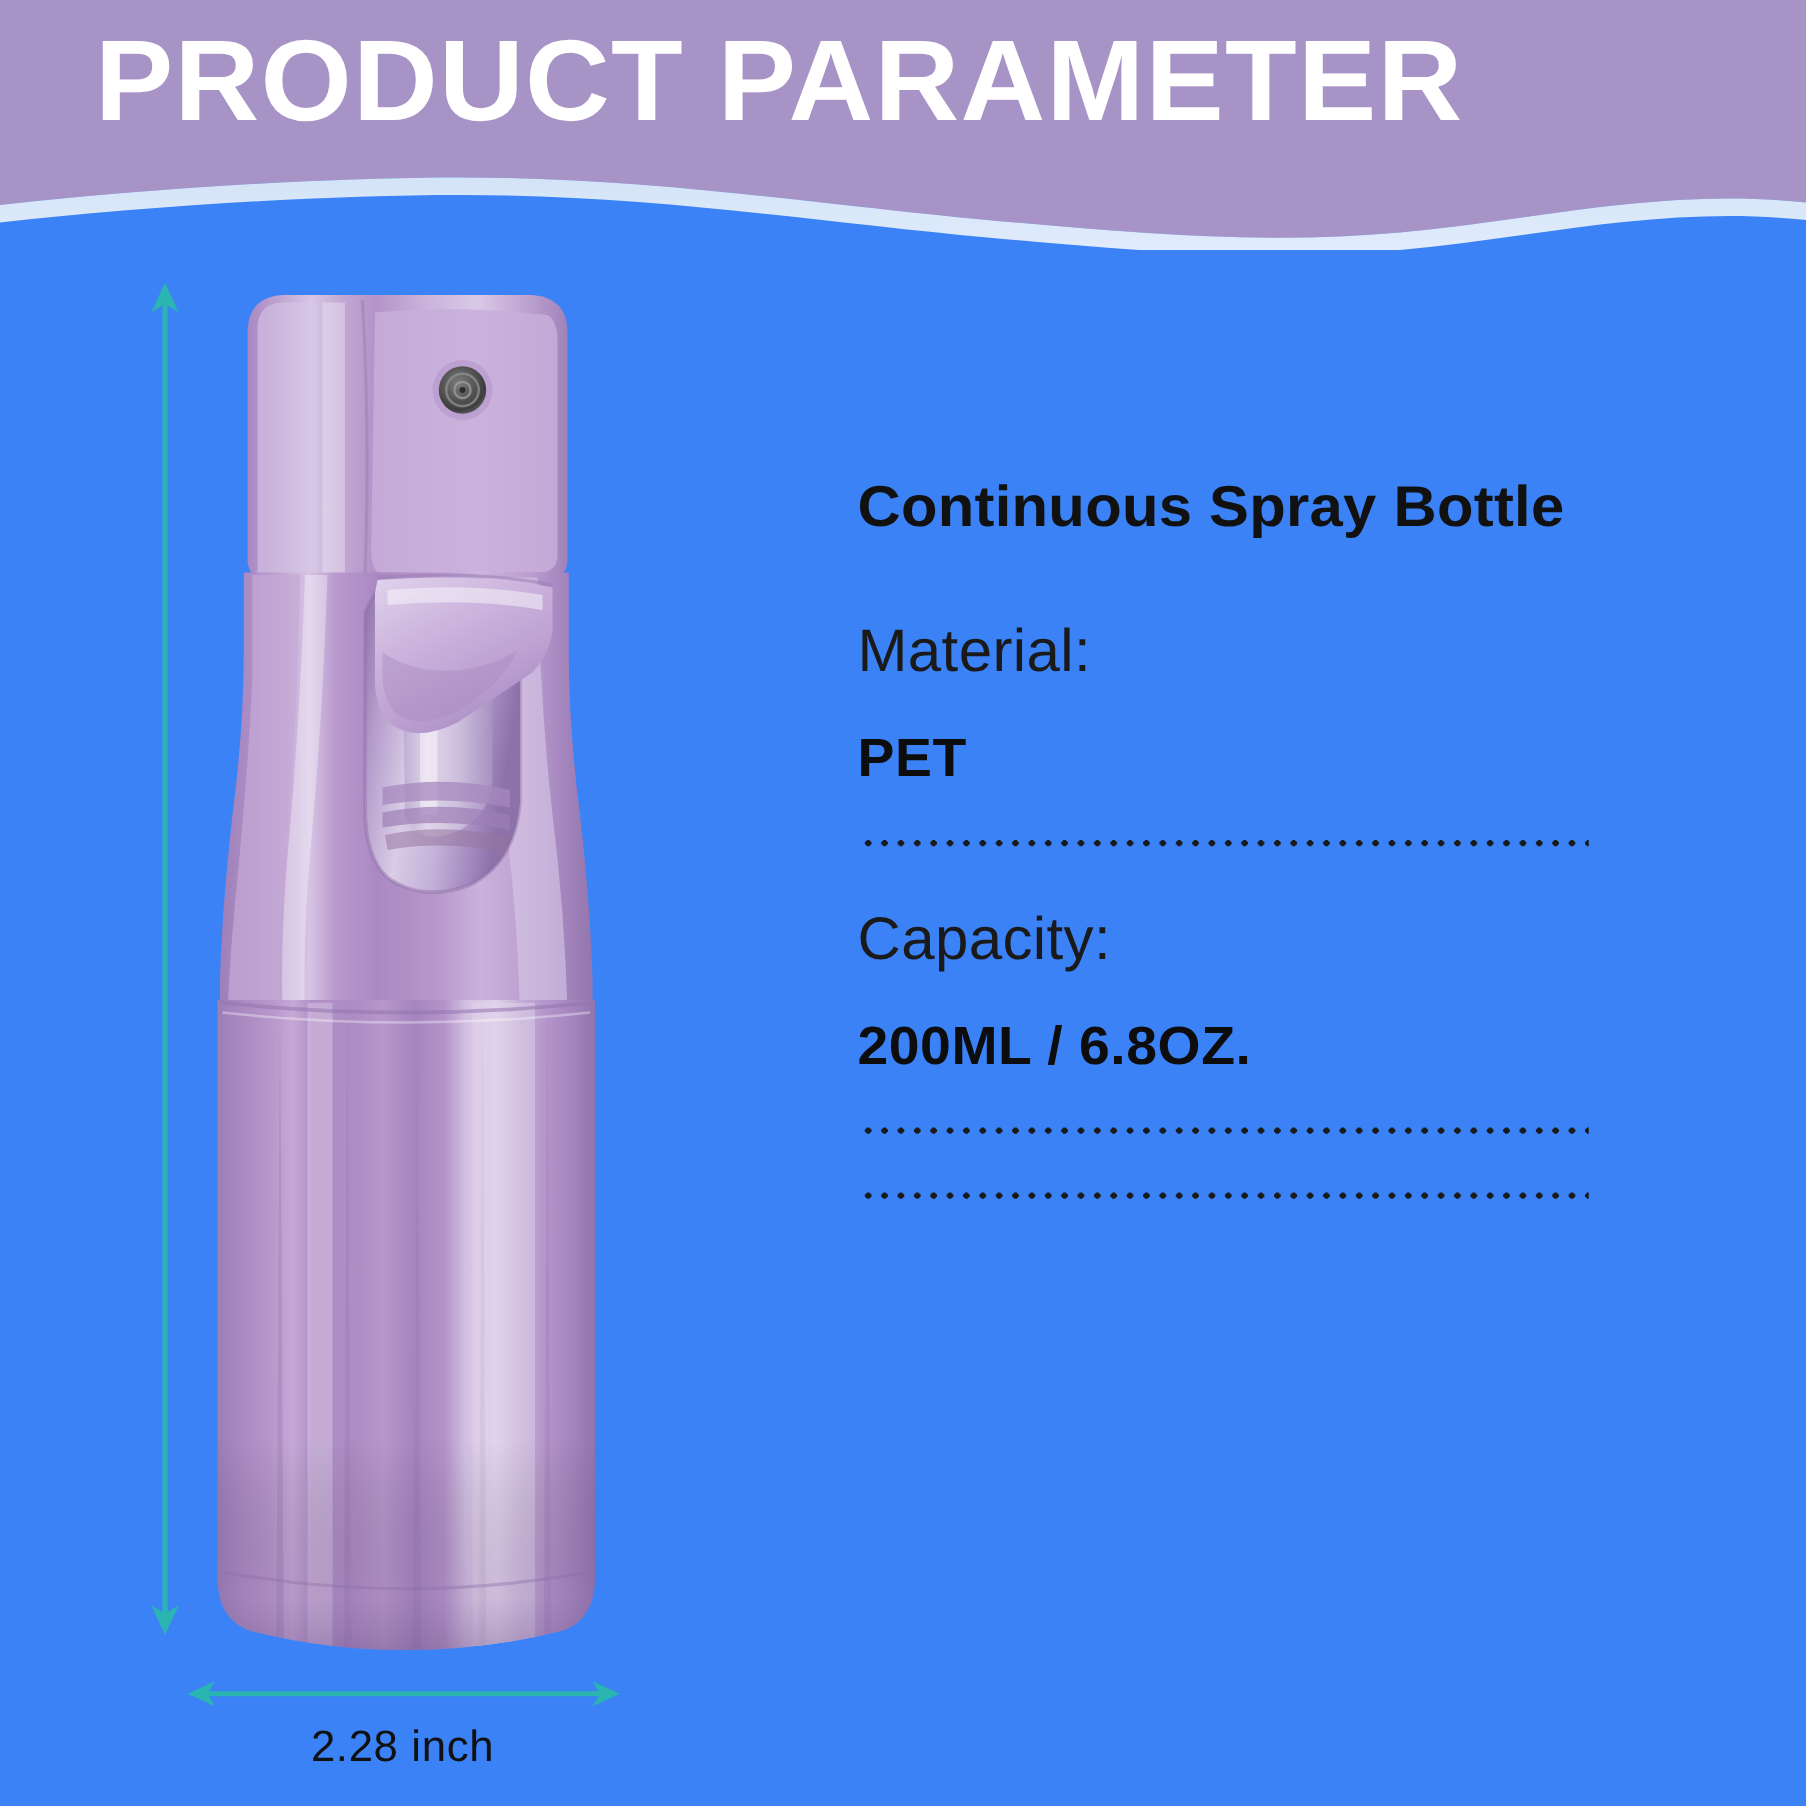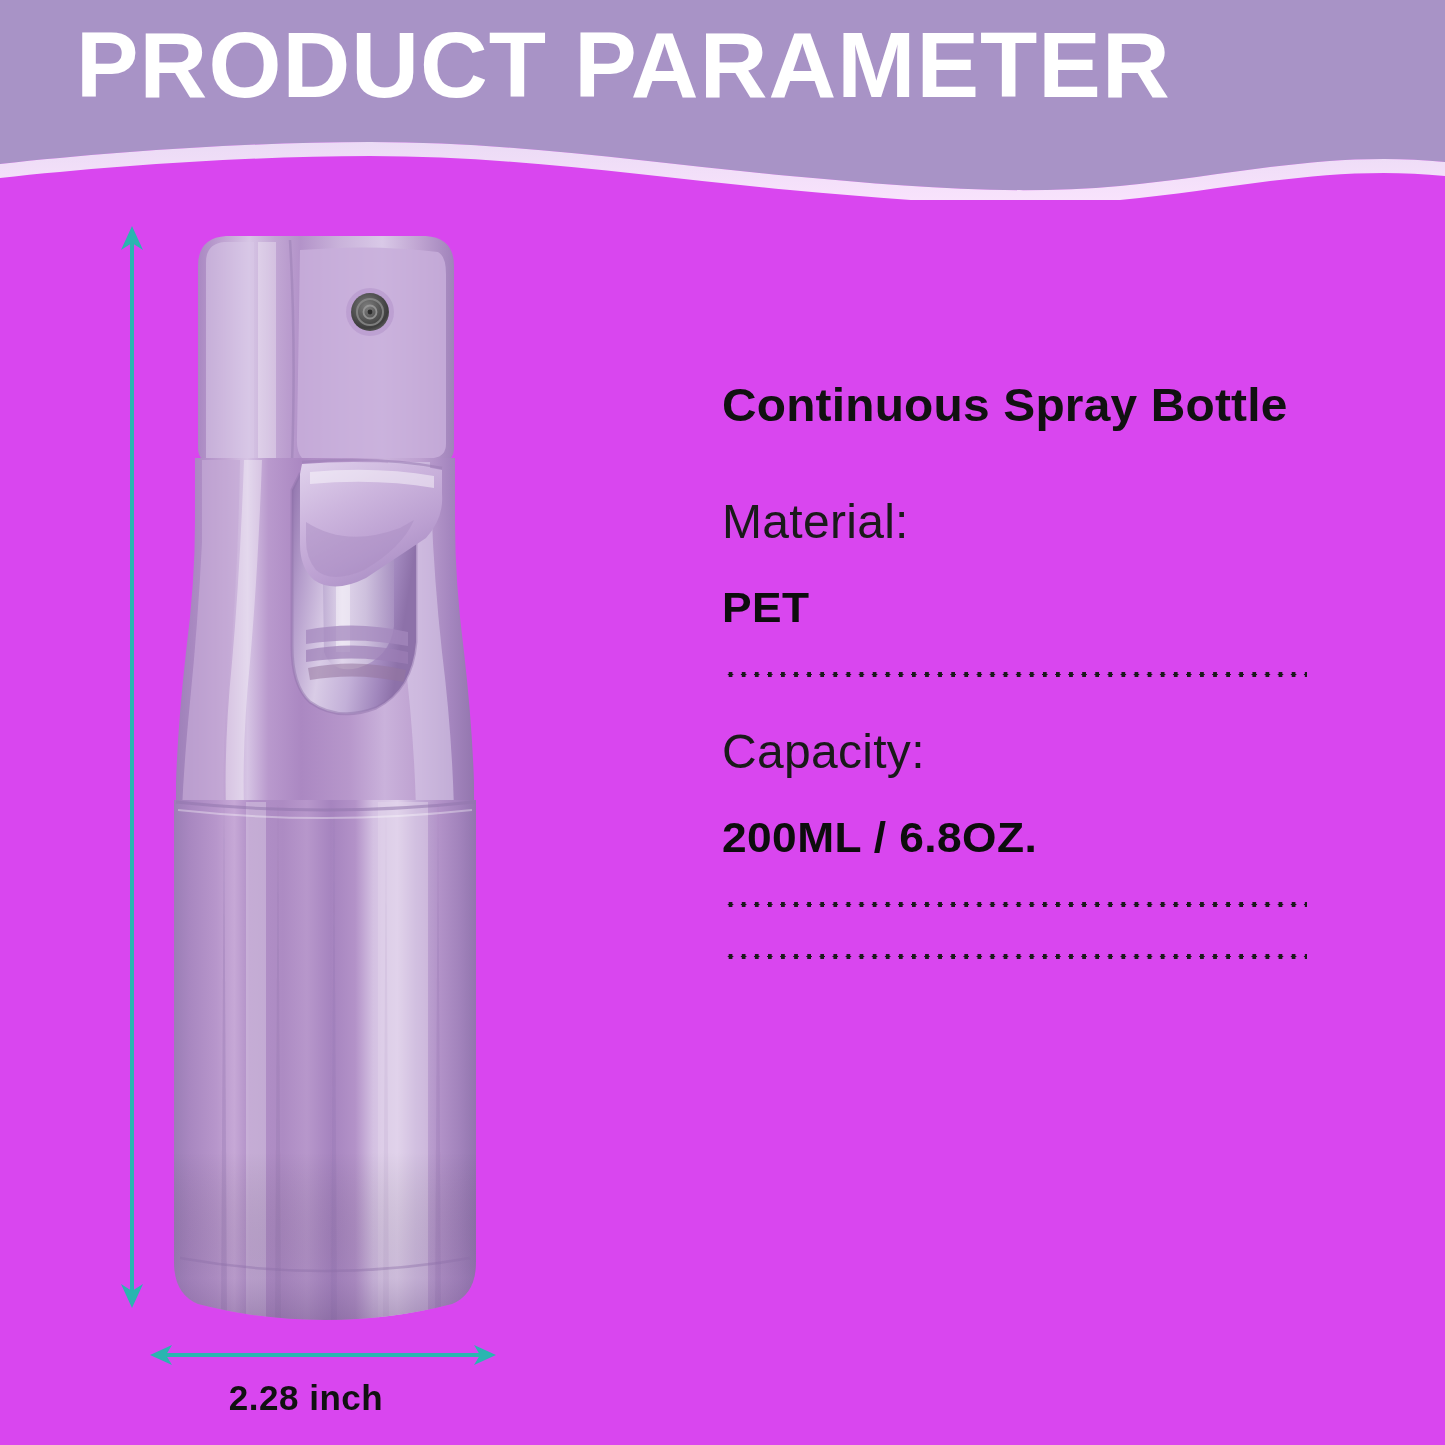--- a/index.html
+++ b/index.html
@@ -4,21 +4,21 @@
 <style>
   html, body {
     margin: 0;
     padding: 0;
     background: #ffffff;
   }
   #page {
     position: relative;
     width: 1445px;
     height: 1445px;
-    background: #d946ef;
+    background: #3b82f6;
     overflow: hidden;
     font-family: "Liberation Sans", sans-serif;
   }
 
   
   #header-banner {
     position: absolute;
     left: 0; top: 0;
     width: 1445px;
     height: 200px;
@@ -44,21 +44,21 @@
     color: #ffffff;
     letter-spacing: 1px;
     transform: scaleX(1.02);
     transform-origin: left center;
     white-space: nowrap;
   }
 
   
   #spec-panel {
     position: absolute;
-    left: 722px;
+    left: 686px;
     top: 378px;
     width: 590px;
   }
   #product-name {
     font-family: "Liberation Sans Narrow", "Liberation Sans", sans-serif;
     font-size: 46px;
     font-weight: bold;
     color: #111111;
     letter-spacing: 0.2px;
     white-space: nowrap;
@@ -108,27 +108,27 @@
   }
   #dim-horizontal-svg {
     position: absolute;
     left: 148px;
     top: 1340px;
     width: 350px;
     height: 30px;
   }
   #dim-horizontal-label {
     position: absolute;
-    left: 136px;
+    left: 152px;
     top: 1378px;
     width: 340px;
     text-align: center;
     font-family: "Liberation Sans Narrow", "Liberation Sans", sans-serif;
     font-size: 35px;
-    font-weight: bold;
+    font-weight: normal;
     color: #111111;
     letter-spacing: 0.5px;
     white-space: nowrap;
   }
 
   
   #bottle-figure {
     position: absolute;
     left: 150px;
     top: 222px;

